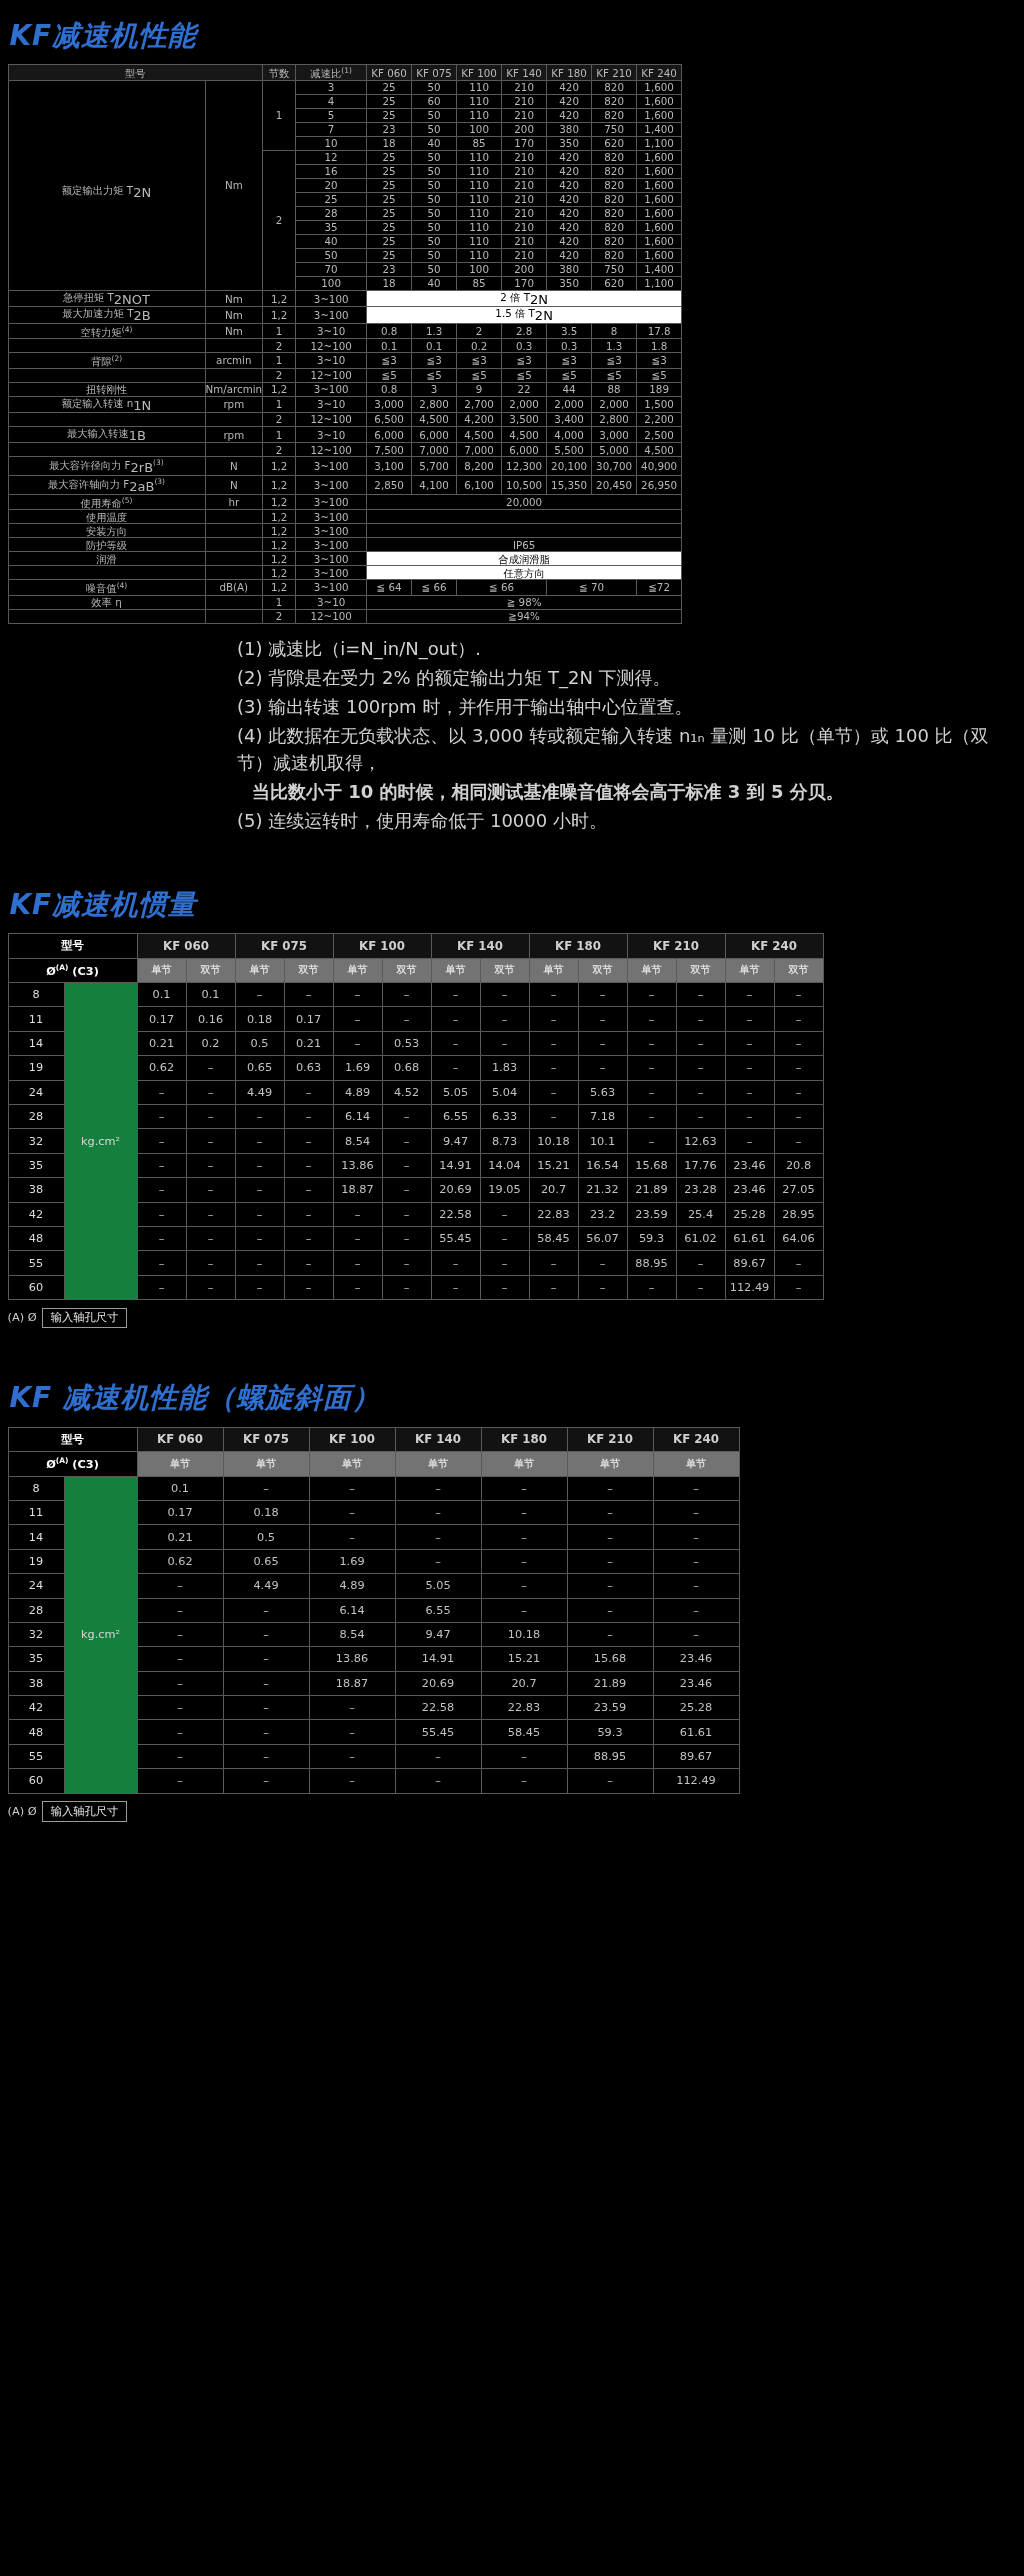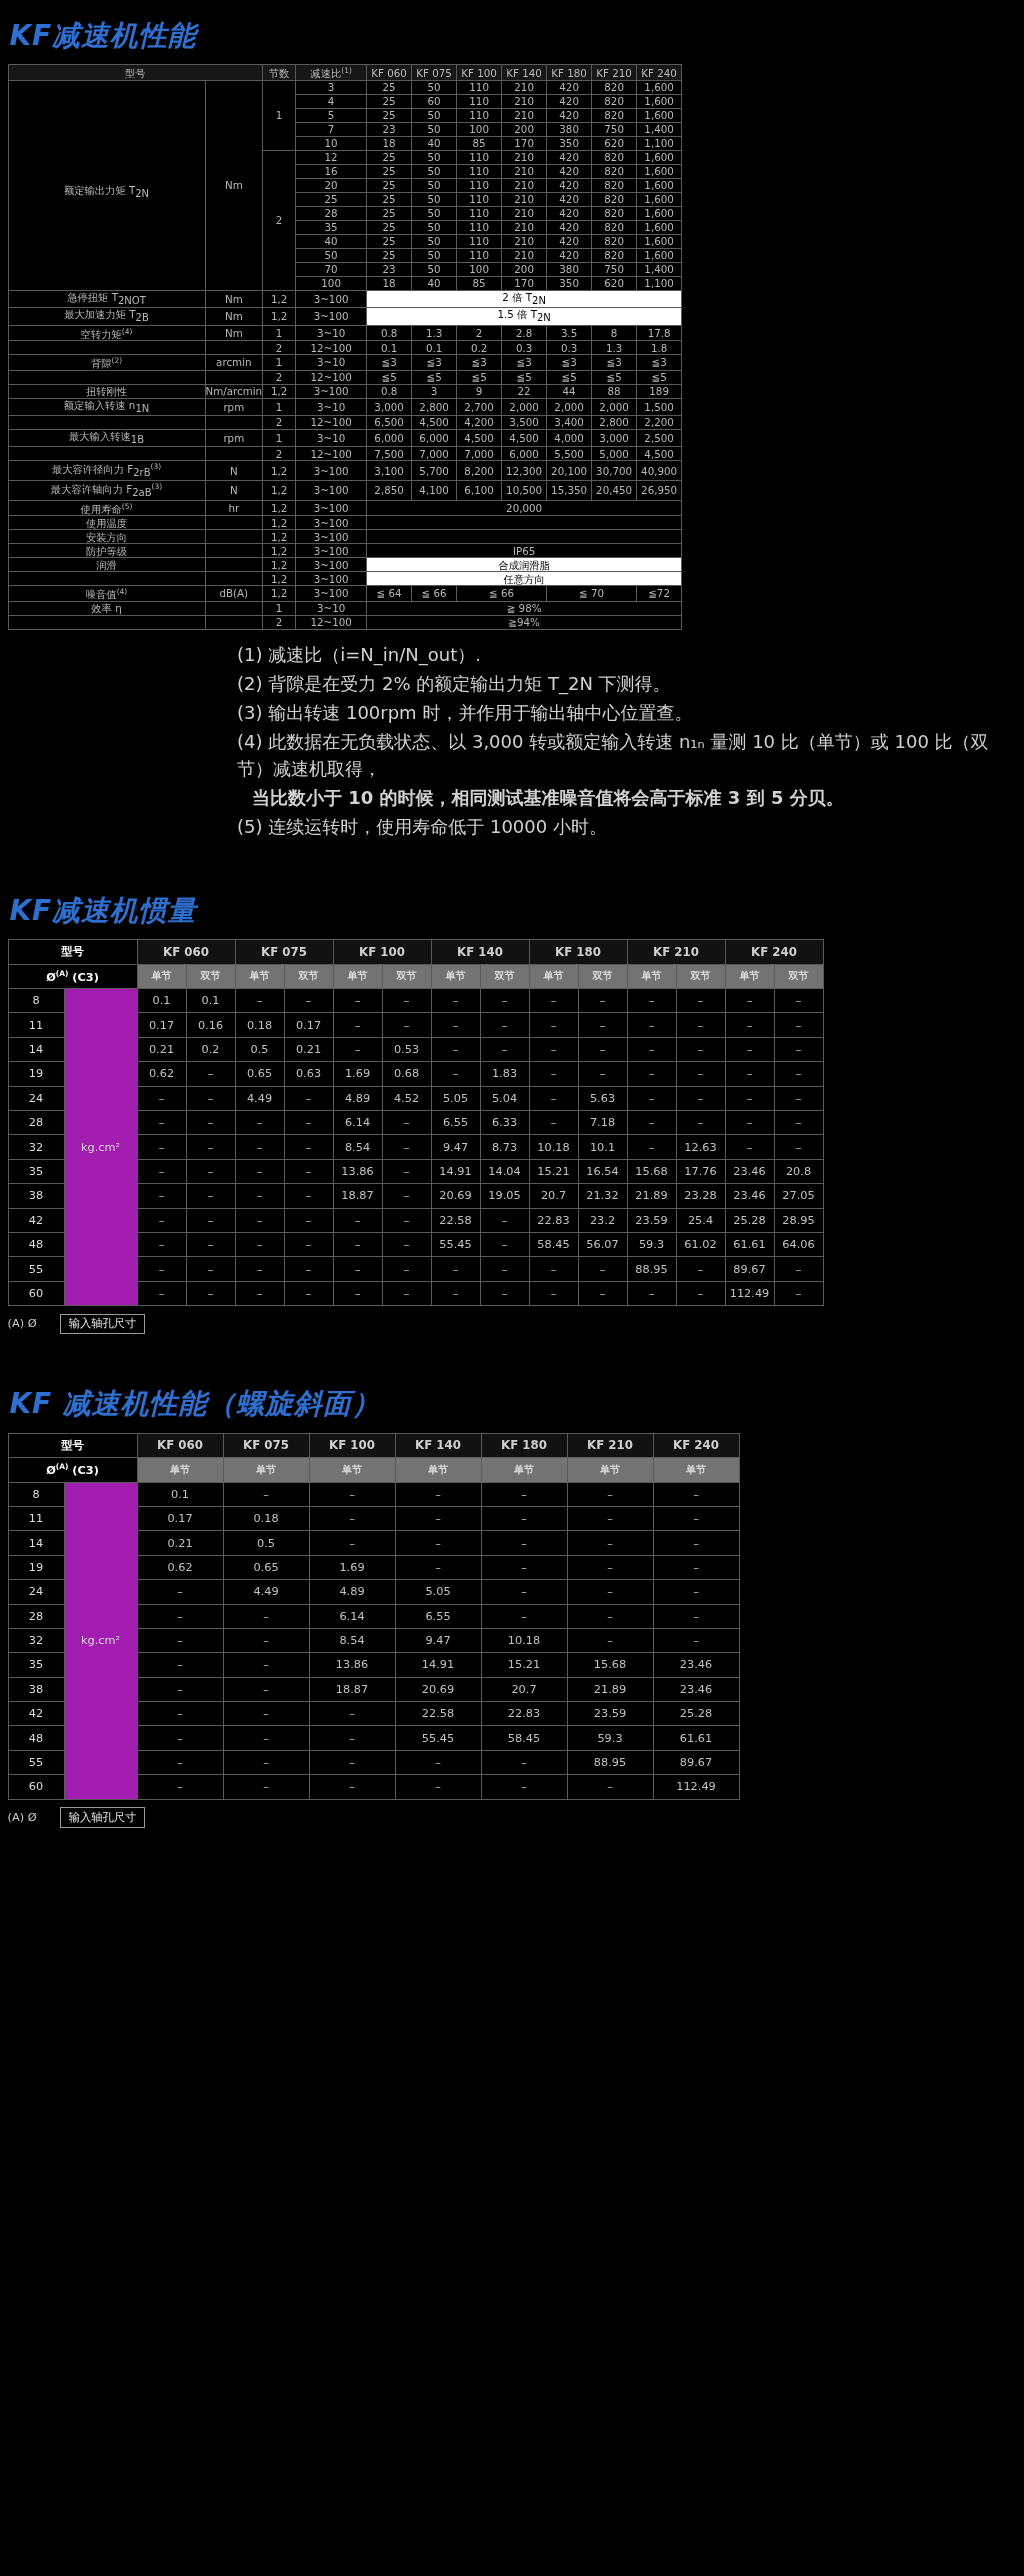--- a/index.html
+++ b/index.html
@@ -34,21 +34,21 @@
     vertical-align: middle;
     color: #b9b9b9;
     padding: 0;
     height: 14px;
     line-height: 12.2px;
     font-weight: normal;
   }
   .hdr { background: #171717; color: #d8d8d8; font-weight: bold; }
   .lbl { text-align: left; padding-left: 3.8px; color: #d0d0d0; }
   .sup { font-size: 7.5px; vertical-align: super; }
-  .sub { font-size: 10px; vertical-align: sub; }
+  .sub { font-size: 13px; vertical-align: sub; }
 
   
   .notes {
     margin: 11.3px 0 0 237px;
     font-size: 18px;
     line-height: 1.55;
     color: #d2d2d2;
     width: 752px;
   }
   .notes div { margin-bottom: 0.9px; }
@@ -65,29 +65,29 @@
     border: 0.9px solid #5a5a5a;
     text-align: center;
     vertical-align: middle;
     height: 24.4px;
     color: #c3c3c3;
   }
   table.inertia td.model-hdr { background:#121212; color:#cfcfcf; font-weight:bold; font-size:11.8px;}
   table.inertia td.sub-hdr { background:#737373; color:#dcdcdc; font-weight:bold; font-size:10px;}
   table.inertia td.corner { background:#000; color:#fff; font-weight:bold; }
   table.inertia td.axis { background:#000; color:#dedede; }
-  table.inertia td.unit { background:#a21caf; color:#d8d8d8; font-size:11.3px; }
+  table.inertia td.unit { background:#15803d; color:#d8d8d8; font-size:11.3px; }
 
   .footnote {
     margin-left: 7.5px; margin-top: 7.5px;
     font-size: 11.3px; color: #cfcfcf;
     display: flex; align-items: center; gap: 5.6px;
   }
   .footnote .box {
-    border: 0.9px solid #9a9a9a; padding: 1.9px 7.5px; color: #e8e8e8; margin-left: 18px;
+    border: 0.9px solid #9a9a9a; padding: 1.9px 7.5px; color: #e8e8e8;
   }
   .white-line { background:#fff; color:#000 !important; }
 </style>
 </head>
 <body>
 
 <div class="page">
 
   <h1 class="section-title">KF减速机性能</h1>
 

